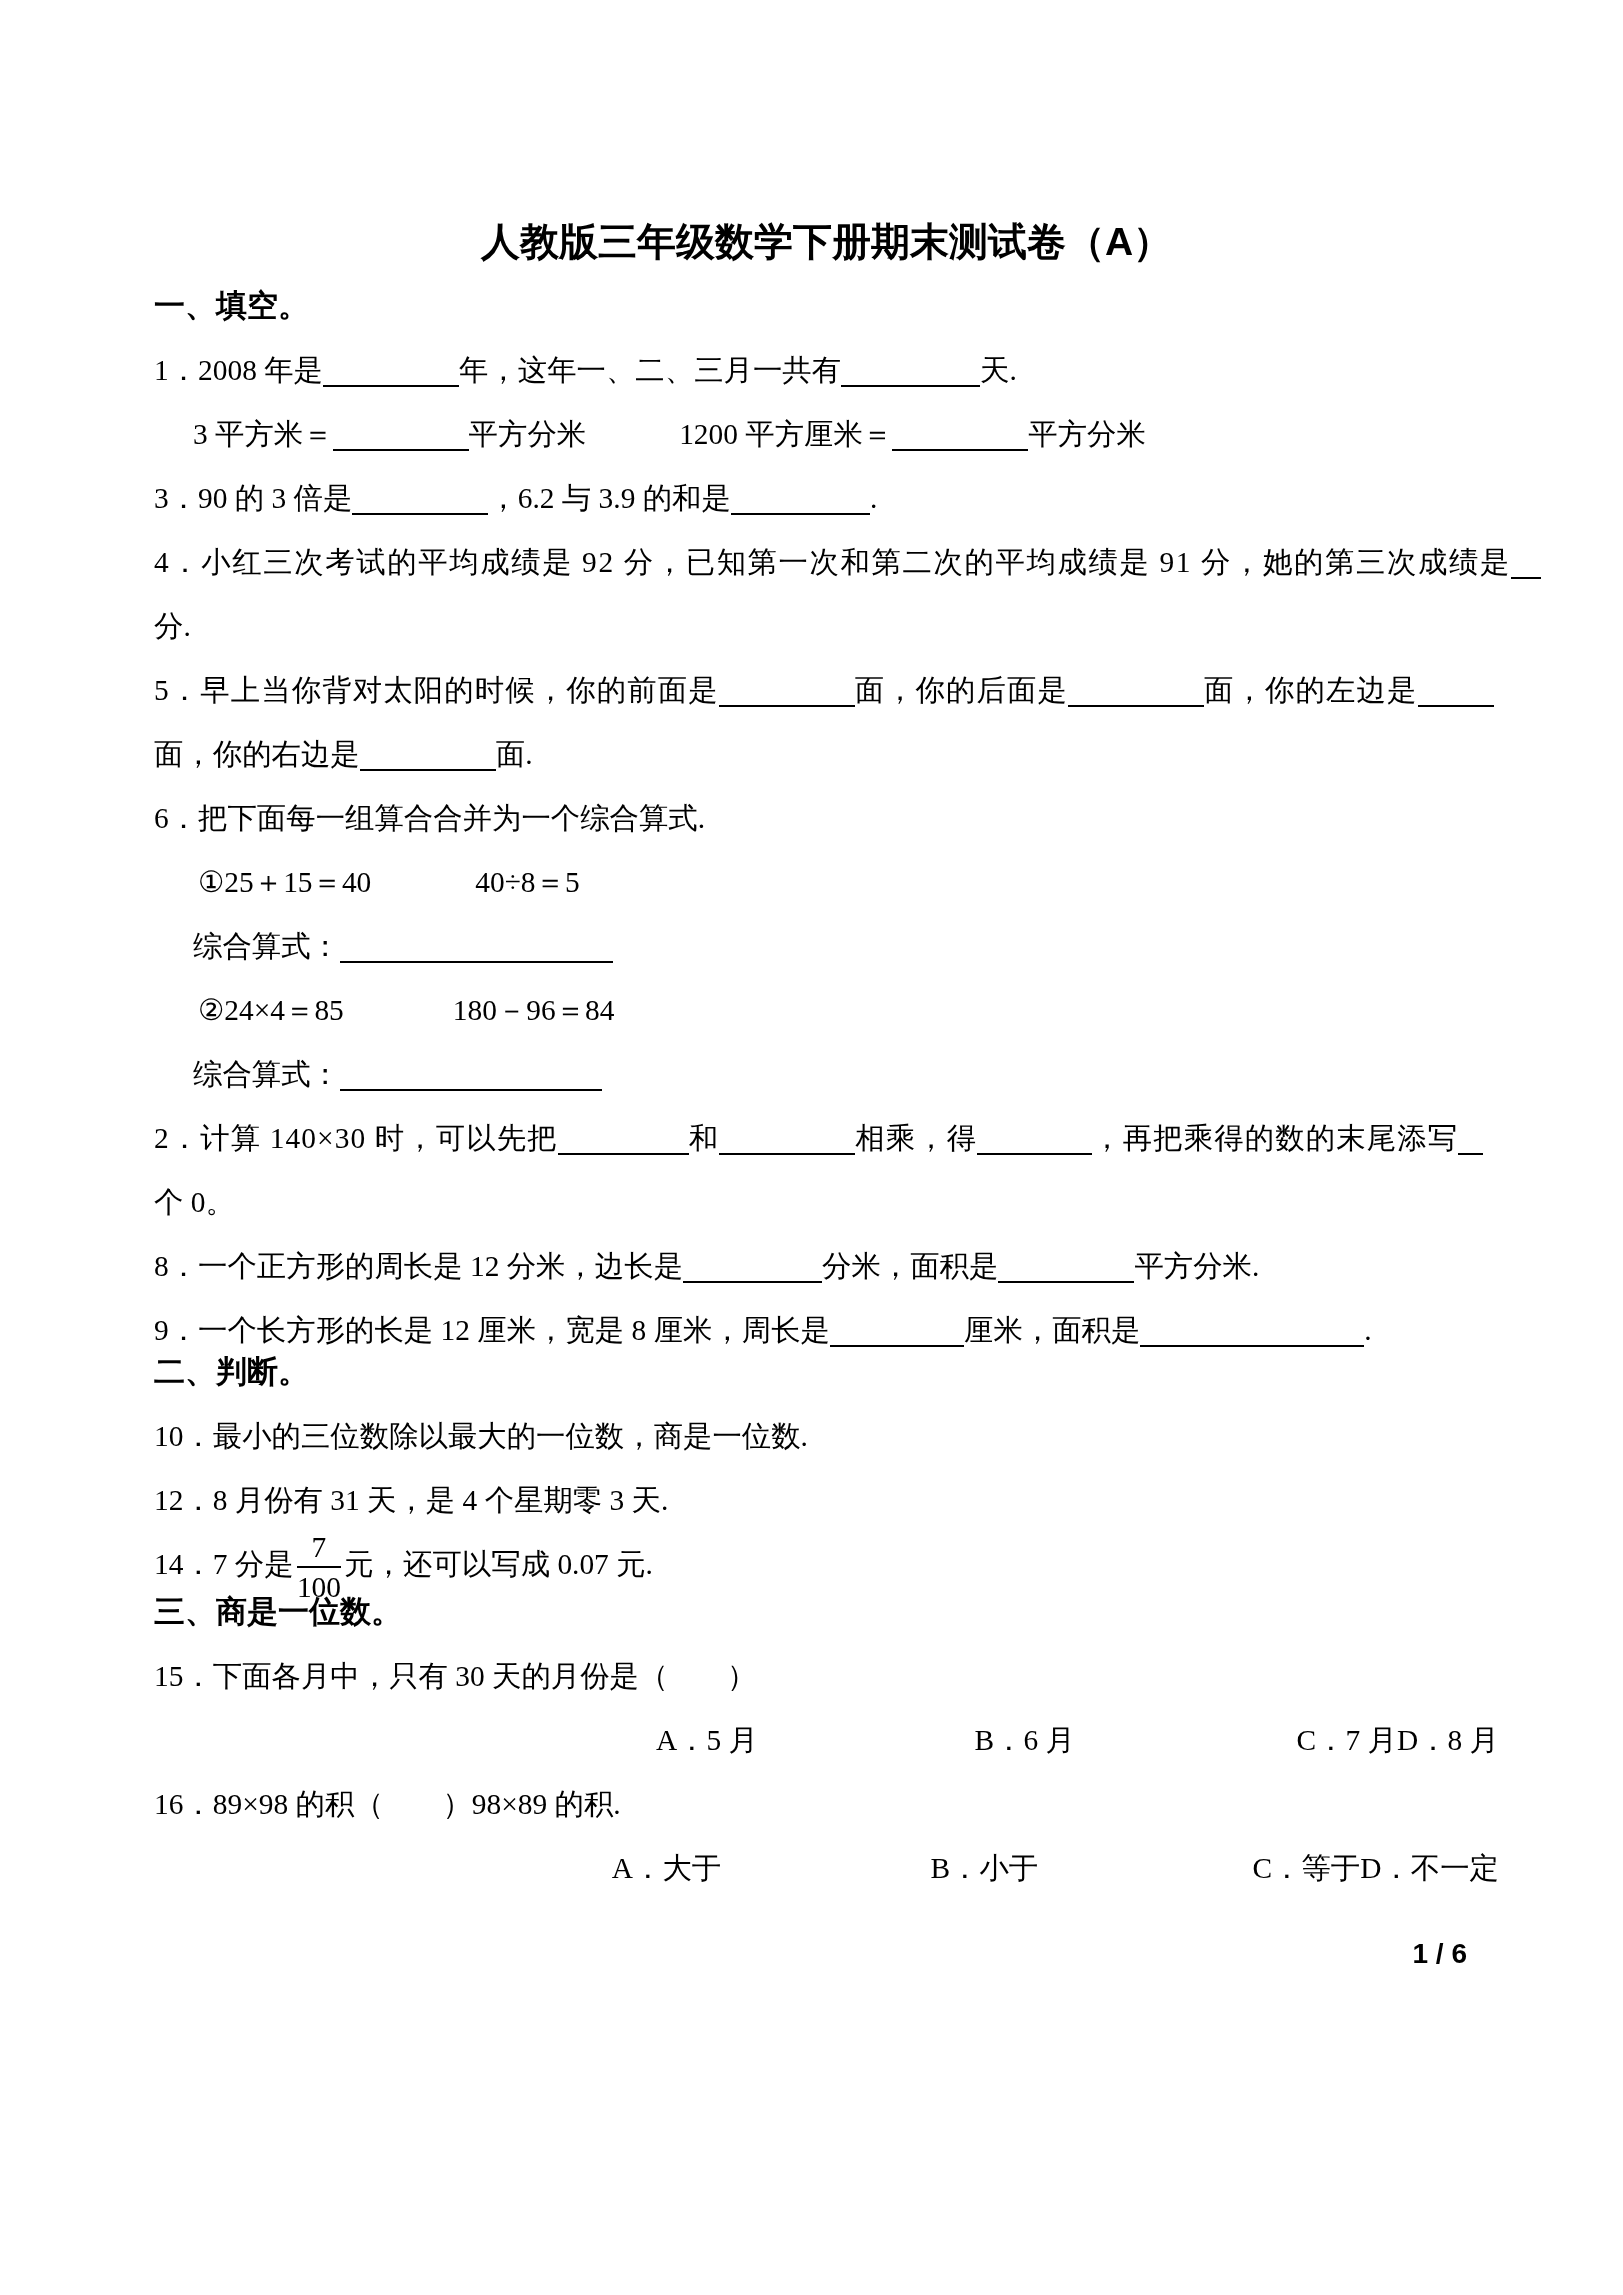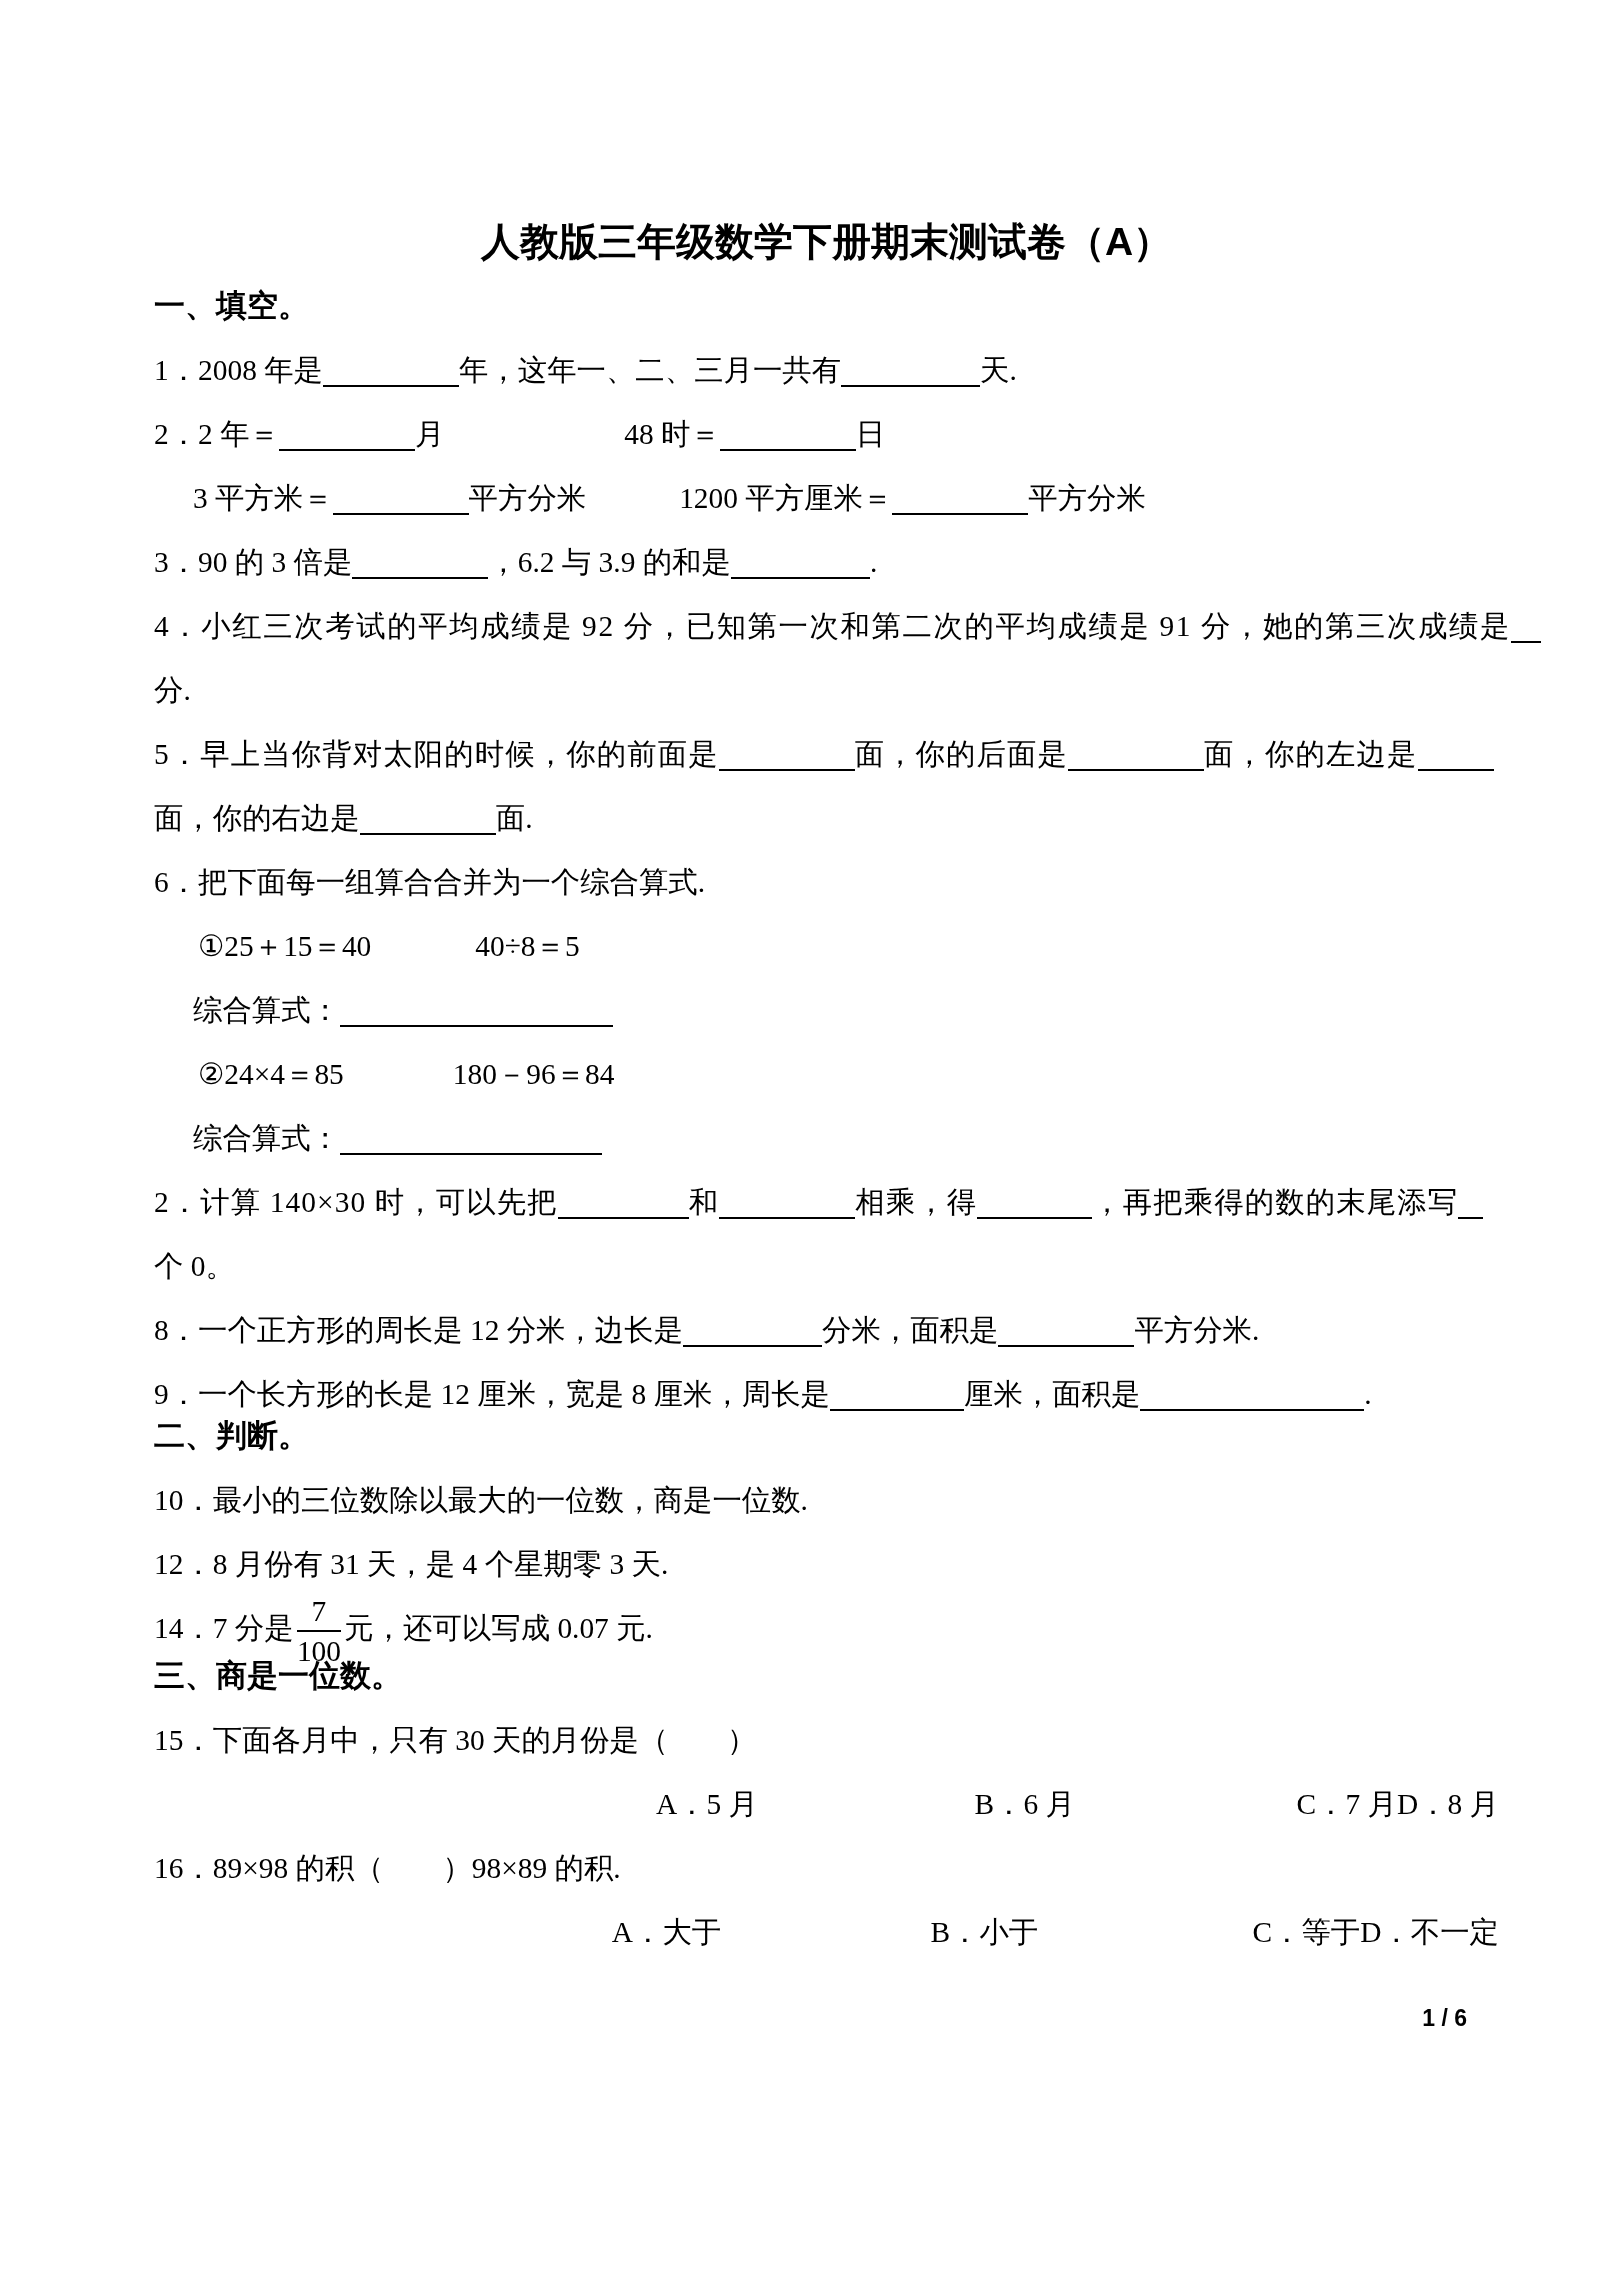--- a/index.html
+++ b/index.html
@@ -45,36 +45,35 @@
     text-align:center;
     vertical-align:middle;
     line-height:1.05;
     margin:0 3.3px;
   }
   .frac .num { display:block; padding:0 5.5px 3.3px 5.5px; border-bottom:2.7px solid #000; }
   .frac .den { display:block; padding-top:3.3px;text-align:center; }
   .footer {
     font-family:"Liberation Sans","DejaVu Sans",sans-serif;
     font-weight:bold;
-    font-size:23px;
+    font-size:28px;
     line-height:64px;
     text-align:right;
     margin:22px 32px 0 0;
   }
 </style>
 </head>
 <body>
 
 <div class="page">
   <h1 class="title">人教版三年级数学下册期末测试卷（A）</h1>
 
   <main id="body-lines">
       <div class="line heading">一、填空。</div>
       <div class="line"><span>1．2008 年是</span><span class="blank" style="width: 136px;"></span><span>年，这年一、二、三月一共有</span><span class="blank" style="width: 139px;"></span><span>天.</span></div>
-      <div class="line"><span>2．2 年＝</span><span class="blank" style="width: 136px;"></span><span>月</span><span class="gap" style="width: 180px;"></span><span>48 时＝</span><span class="blank" style="width: 136px;"></span><span>日</span></div>
       <div class="line" style="padding-left: 39px;"><span>3 平方米＝</span><span class="blank" style="width: 136px;"></span><span>平方分米</span><span class="gap" style="width: 93px;"></span><span>1200 平方厘米＝</span><span class="blank" style="width: 136px;"></span><span>平方分米</span></div>
       <div class="line"><span>3．90 的 3 倍是</span><span class="blank" style="width: 136px;"></span><span>，6.2 与 3.9 的和是</span><span class="blank" style="width: 139px;"></span><span>.</span></div>
       <div class="line" style="letter-spacing: 1.6px;"><span>4．小红三次考试的平均成绩是 92 分，已知第一次和第二次的平均成绩是 91 分，她的第三次成绩是</span><span class="blank" style="width: 30px;"></span></div>
       <div class="line"><span>分.</span></div>
       <div class="line" style="letter-spacing: 1.1px;"><span>5．早上当你背对太阳的时候，你的前面是</span><span class="blank" style="width: 136px;"></span><span>面，你的后面是</span><span class="blank" style="width: 136px;"></span><span>面，你的左边是</span><span class="blank" style="width: 76px;"></span></div>
       <div class="line"><span>面，你的右边是</span><span class="blank" style="width: 136px;"></span><span>面.</span></div>
       <div class="line"><span>6．把下面每一组算合合并为一个综合算式.</span></div>
       <div class="line" style="padding-left: 44px;"><span>①25＋15＝40</span><span class="gap" style="width: 104px;"></span><span>40÷8＝5</span></div>
       <div class="line" style="padding-left: 39px;"><span>综合算式：</span><span class="blank" style="width: 273px;"></span></div>
       <div class="line" style="padding-left: 44px;"><span>②24×4＝85</span><span class="gap" style="width: 109px;"></span><span>180－96＝84</span></div>

